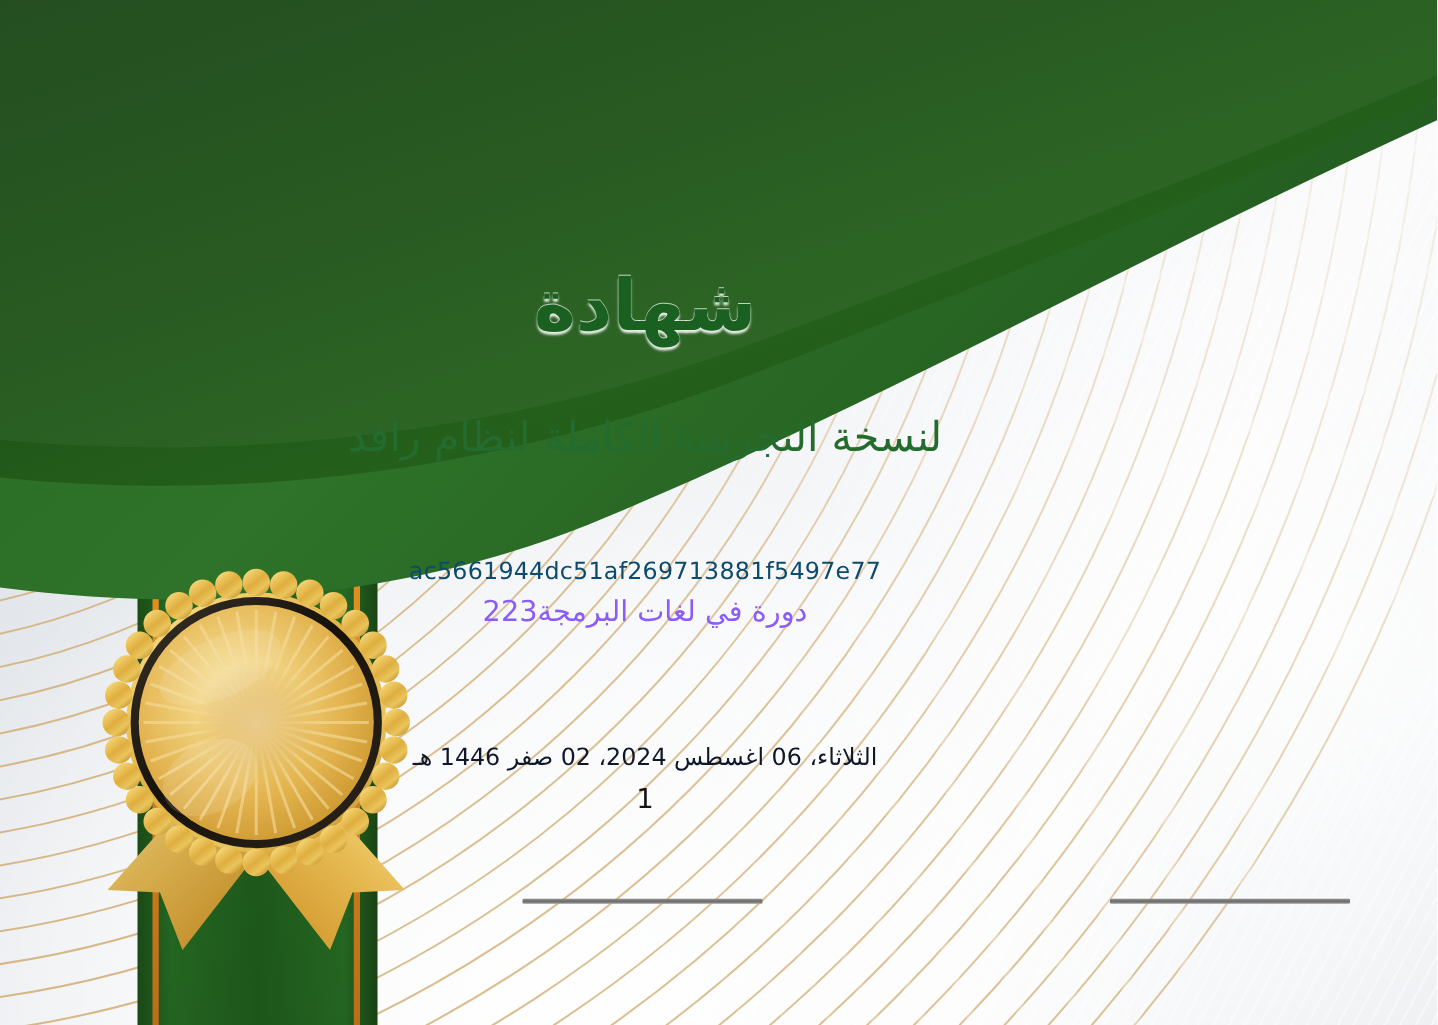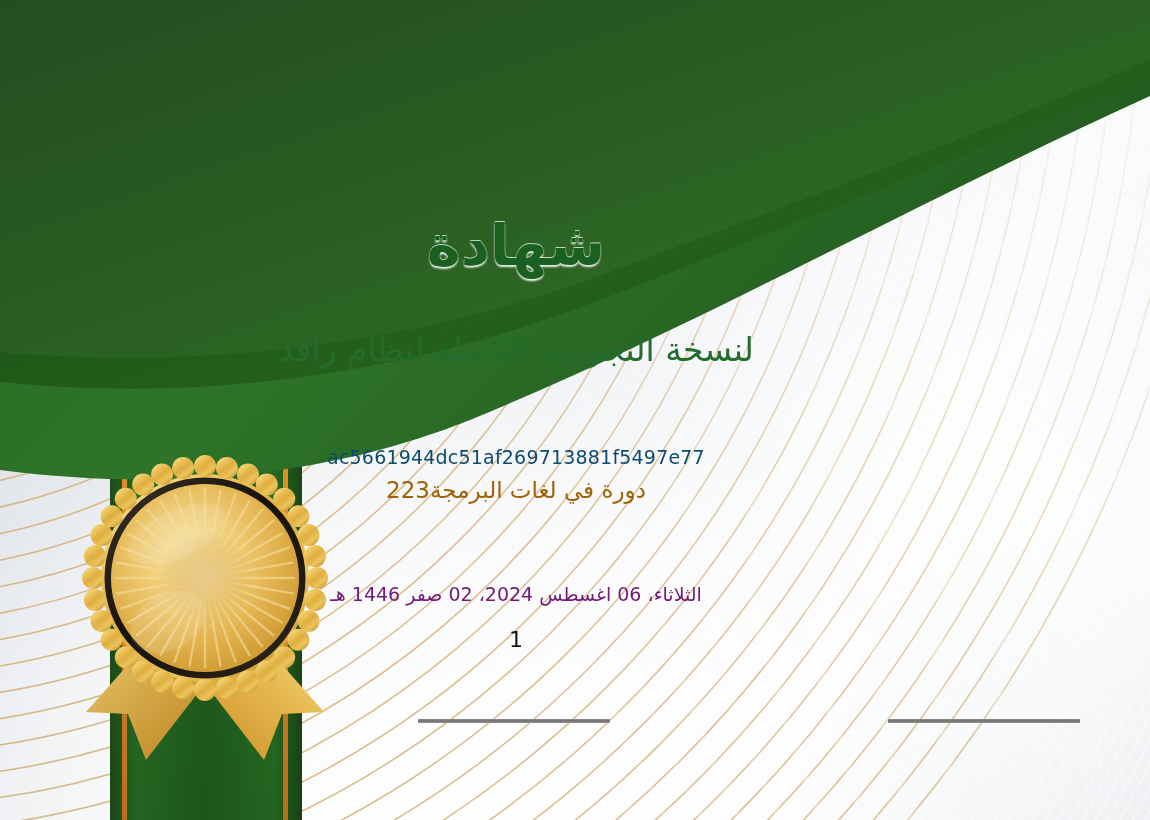--- a/index.html
+++ b/index.html
@@ -94,31 +94,31 @@
     direction:ltr;
     letter-spacing:.2px;
   }
   .cert-course{
     position:absolute;
     top:477px;
     right:0;left:0;
     margin:0 auto;
     width:820px;
     font-size:23px;
-    color:#a16207;
+    color:#8b5cf6;
     direction:rtl;
   }
   .cert-date{
     position:absolute;
     top:583px;
     right:0;left:0;
-    margin:0 auto;
+    margin:12px auto;
     width:860px;
     font-size:19px;
-    color:#701a75;
+    color:#0f172a;
     direction:rtl;
   }
   .cert-number{
     position:absolute;
     top:627px;
     right:0;left:0;
     margin:0 auto;
     width:820px;
     font-size:22px;
     color:#151515;

